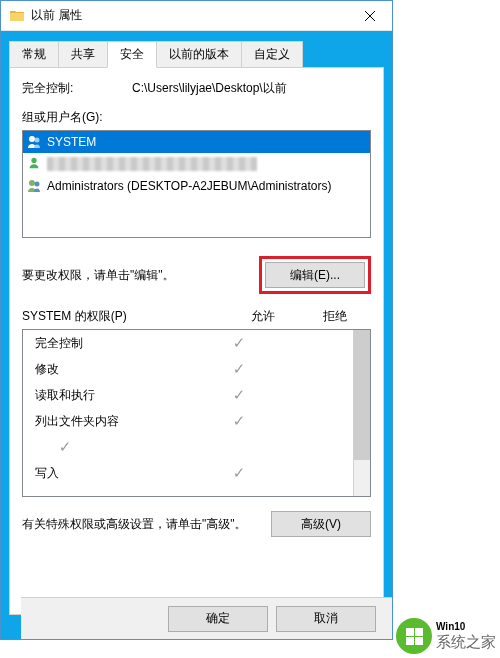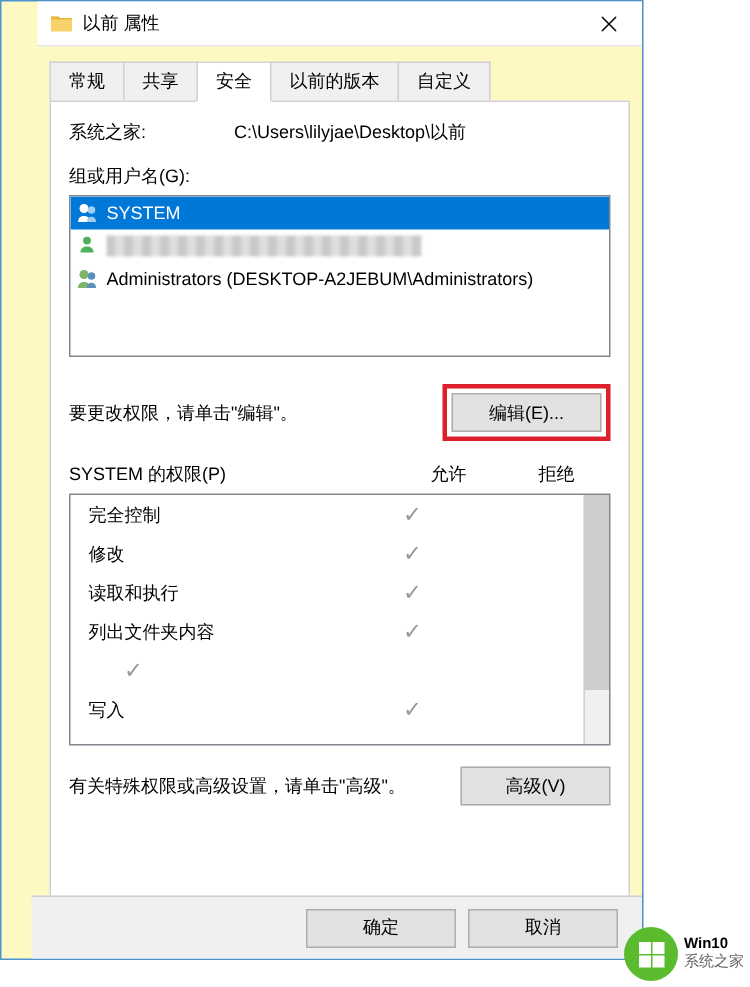--- a/index.html
+++ b/index.html
@@ -1,17 +1,17 @@
 <!DOCTYPE html>
 <html><head>
   <meta charset="utf-8">
   <style>
     * { margin: 0; padding: 0; box-sizing: border-box; font-family: "Microsoft YaHei", "Segoe UI", sans-serif; font-size: 12px; }
     body { background: #fff; width: 500px; height: 658px; position: relative; }
-    .window { width: 429px; height: 640px; border: 1px solid #4a92d0; background: #fef9c3; position: relative; padding-left: 24px; }
+    .window { width: 393px; height: 640px; border: 1px solid #4a92d0; background: #0ea5e9; position: relative; }
     .titlebar { height: 30px; background: #fff; display: flex; align-items: center; padding-left: 8px; border-bottom: 1px solid #e5e5e5; }
     .titlebar-icon { width: 16px; height: 16px; margin-right: 6px; display: inline-flex; align-items: center; justify-content: center; }
     .titlebar-icon svg { width: 16px; height: 16px; }
     .titlebar-text { flex: 1; color: #000; font-size: 12px; }
     .close-btn { width: 45px; height: 30px; display: flex; align-items: center; justify-content: center; color: #000; }
     .tabs { display: flex; margin: 10px 8px 0 8px; position: relative; }
     .tab { padding: 4px 12px; border: 1px solid #d0d0d0; border-bottom: none; background: #f0f0f0; margin-right: -1px; cursor: default; position: relative; }
     .tab.active { background: #fff; z-index: 2; border-bottom: 1px solid #fff; margin-bottom: -1px; }
     .tab-content { margin: 0 8px 8px 8px; background: #fff; border: 1px solid #d0d0d0; padding: 12px; height: 548px; position: relative; }
     .row { display: flex; align-items: center; margin-bottom: 12px; }
@@ -39,21 +39,21 @@
     .perm-rows { margin-right: 17px; }
     .check { color: #999; font-size: 15px; }
     .adv-row { display: flex; align-items: center; justify-content: space-between; margin-top: 14px; }
     .footer { position: absolute; bottom: 0; left: 0; right: 0; height: 42px; border-top: 1px solid #d0d0d0; background: #f0f0f0; display: flex; justify-content: flex-end; align-items: center; gap: 8px; padding-right: 16px; margin-left: 20px; }
     .watermark { position: absolute; right: 0; bottom: 0; display: flex; align-items: center; gap: 4px; background: rgba(255,255,255,0); padding: 4px; }
     .wm-logo { width: 36px; height: 36px; background: #5bbb2f; border-radius: 50%; display: flex; align-items: center; justify-content: center; }
     .wm-logo-inner { display: grid; grid-template-columns: 8px 8px; grid-template-rows: 8px 8px; gap: 1px; }
     .wm-logo-inner span { background: #fff; }
     .wm-text { color: #000; display: flex; flex-direction: column; line-height: 1.2; }
     .wm-text .t1 { font-size: 10px; font-weight: bold; }
-    .wm-text .t2 { font-size: 10px; color: #666; }
+    .wm-text .t2 { font-size: 15px; color: #666; }
   </style>
 </head>
 <body>
 
 <div class="window">
   <div class="titlebar">
     <span class="titlebar-icon">
       <svg viewBox="0 0 16 16">
           <path fill="#f8d36b" d="M1 3h5l1 1h8v9H1z"></path>
           <path fill="#e8b539" d="M1 3h5l1 1h8v1H1z"></path>
@@ -71,21 +71,21 @@
     <div class="tab">常规</div>
     <div class="tab">共享</div>
     <div class="tab active">安全</div>
     <div class="tab">以前的版本</div>
     <div class="tab">自定义</div>
   </div>
 
   <div class="tab-content">
 
     <div class="row">
-      <span class="row-label">系统之家:</span>
+      <span class="row-label">完全控制:</span>
       <span class="row-value">C:\Users\lilyjae\Desktop\以前</span>
     </div>
 
     <div>组或用户名(G):</div>
     <div class="user-list">
       <div class="user-item selected">
         <span class="user-icon group">
           <svg viewBox="0 0 16 16">
               <circle cx="5" cy="5" r="3" fill="#fff"></circle>
               <circle cx="10" cy="6" r="2.5" fill="#a0cff0"></circle>

